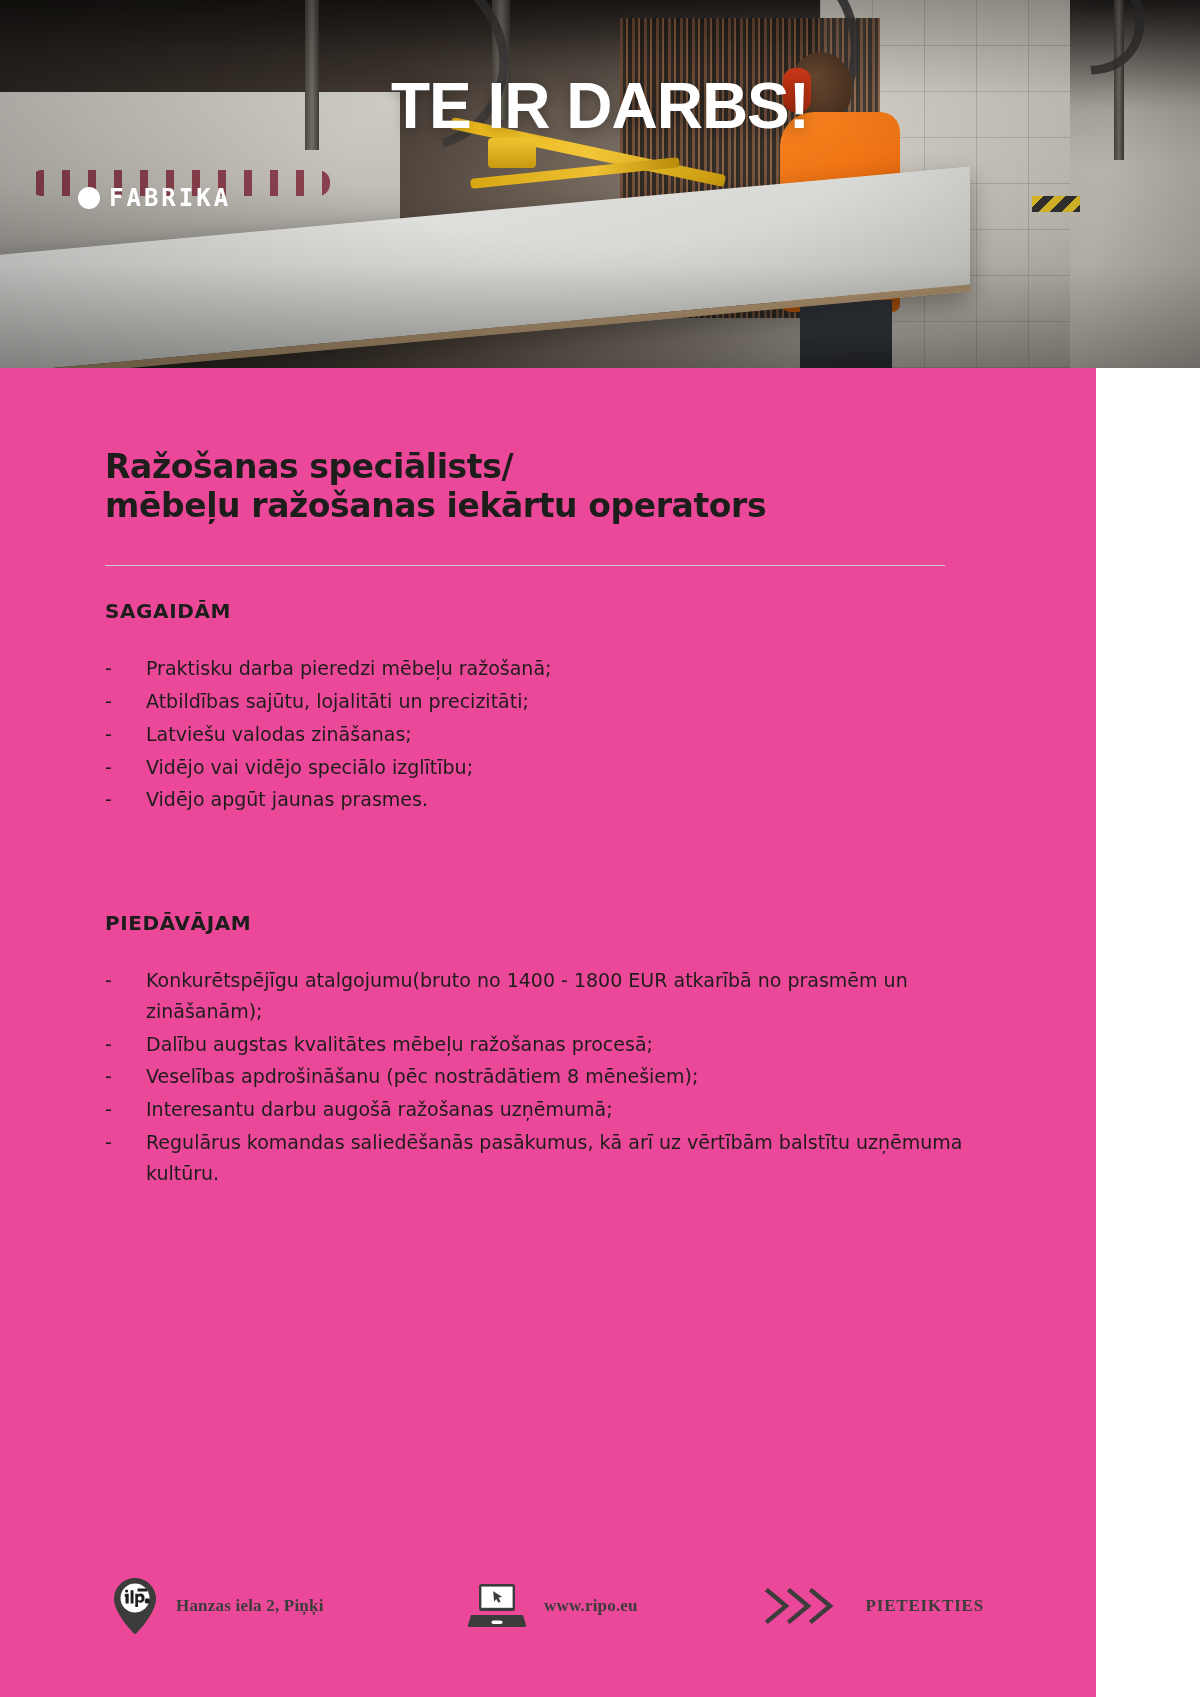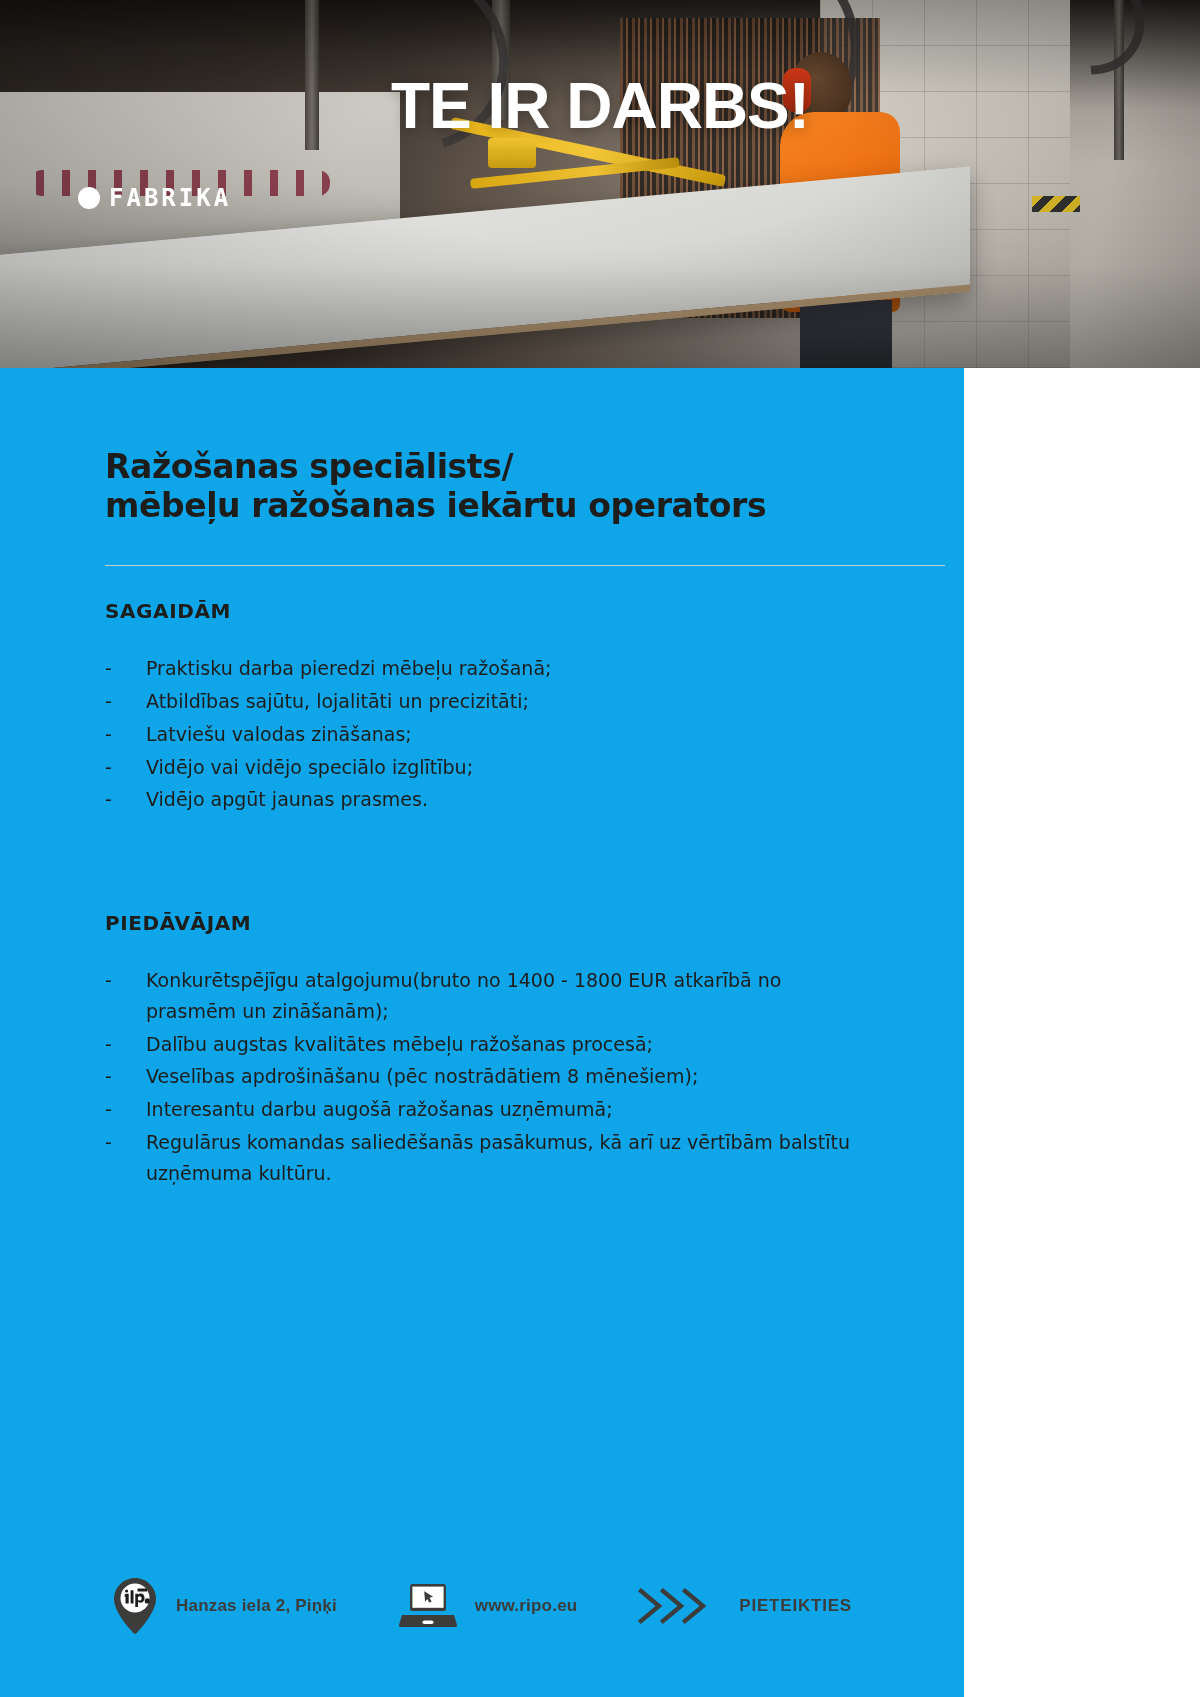--- a/index.html
+++ b/index.html
@@ -7,23 +7,23 @@
   html, body {
     width: 1200px;
     height: 1697px;
     background: #ffffff;
     font-family: "Liberation Sans", sans-serif;
     overflow: hidden;
   }
 
   .page {
     position: relative;
-    width: 964px;
+    width: 1096px;
     height: 1697px;
-    background: #0ea5e9;
+    background: #ec4899;
   }
 
   
   .hero {
     position: relative;
     width: 1200px;
     height: 368px;
     overflow: hidden;
     background: #3a3028;
   }
@@ -339,21 +339,21 @@
   .footer-item {
     display: flex;
     align-items: center;
     gap: 18px;
   }
   .footer-item.addr   { width: 400px; }
   .footer-item.web    { width: 330px; }
   .footer-item.apply  { flex: 1; justify-content: flex-start; }
 
   .footer-label {
-    font-family: Liberation Sans, sans-serif;
+    font-family: Liberation Serif, serif;
     font-weight: 700;
     font-size: 17px;
     color: #3c3c3b;
     letter-spacing: .2px;
   }
   .footer-label.caps { letter-spacing: .8px; }
 
   .icon-pin   { width: 46px; height: 58px; }
   .icon-laptop{ width: 58px; height: 48px; }
   .icon-chev  { width: 86px; height: 42px; }

